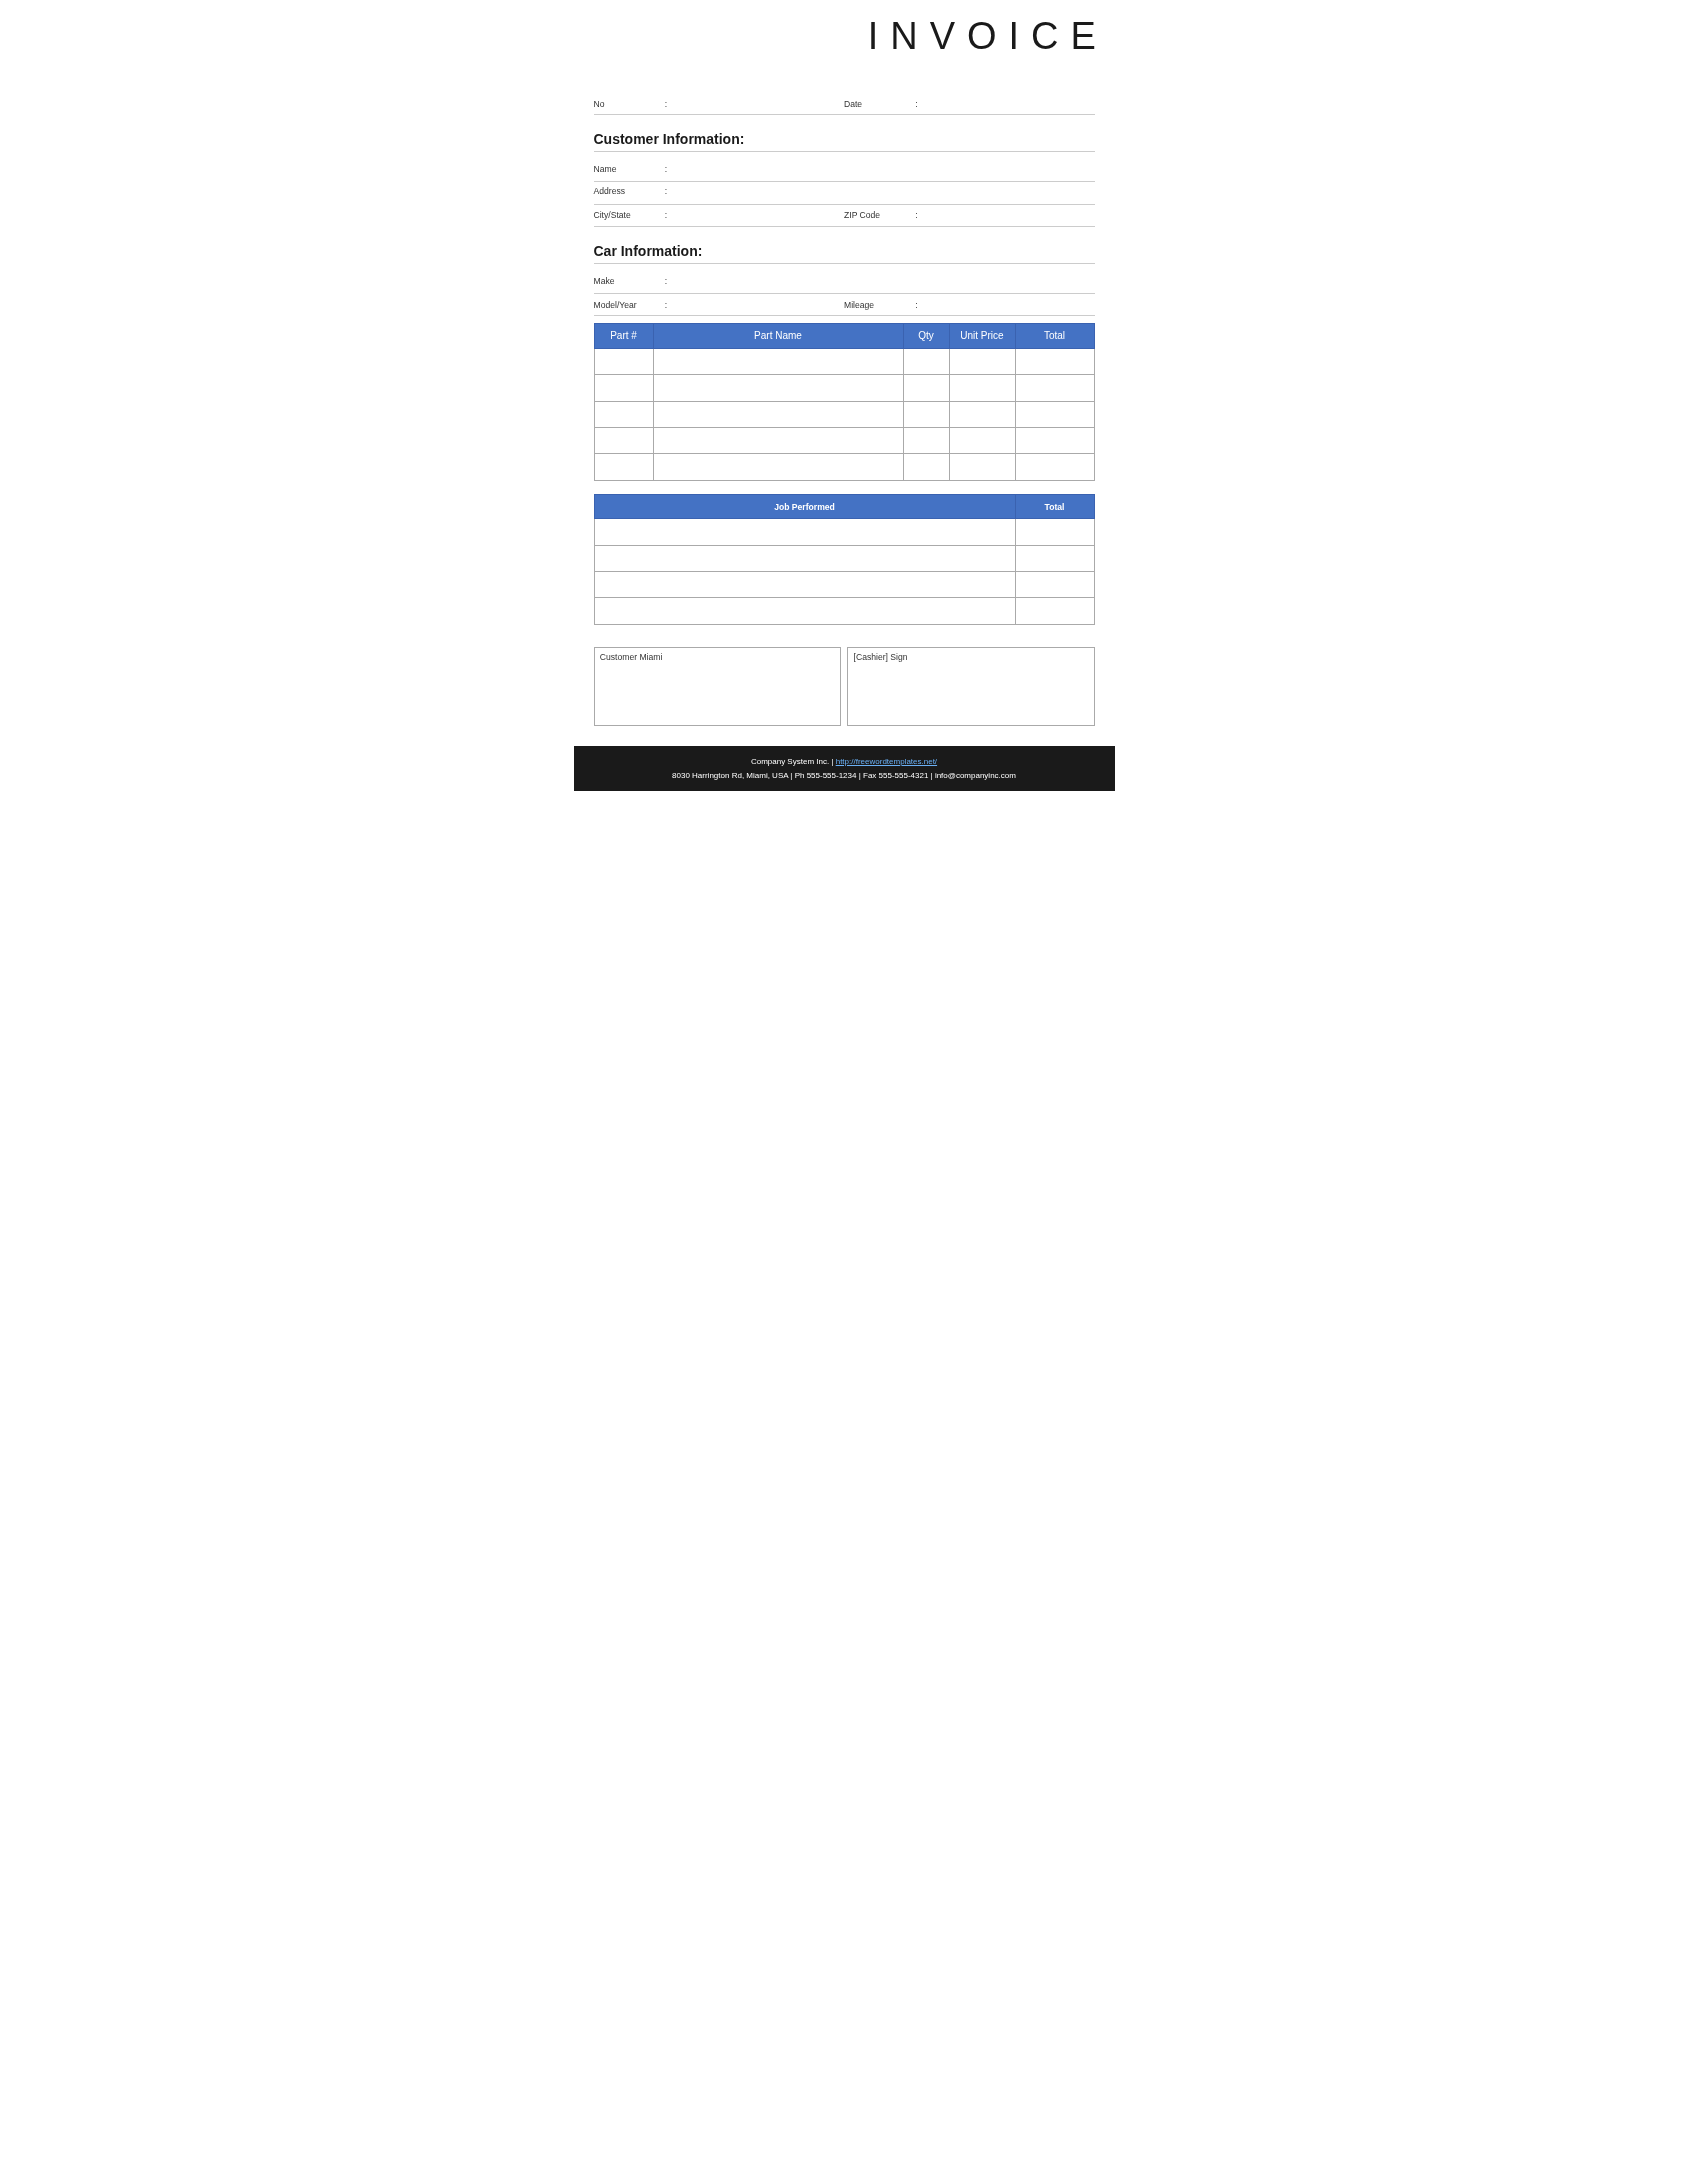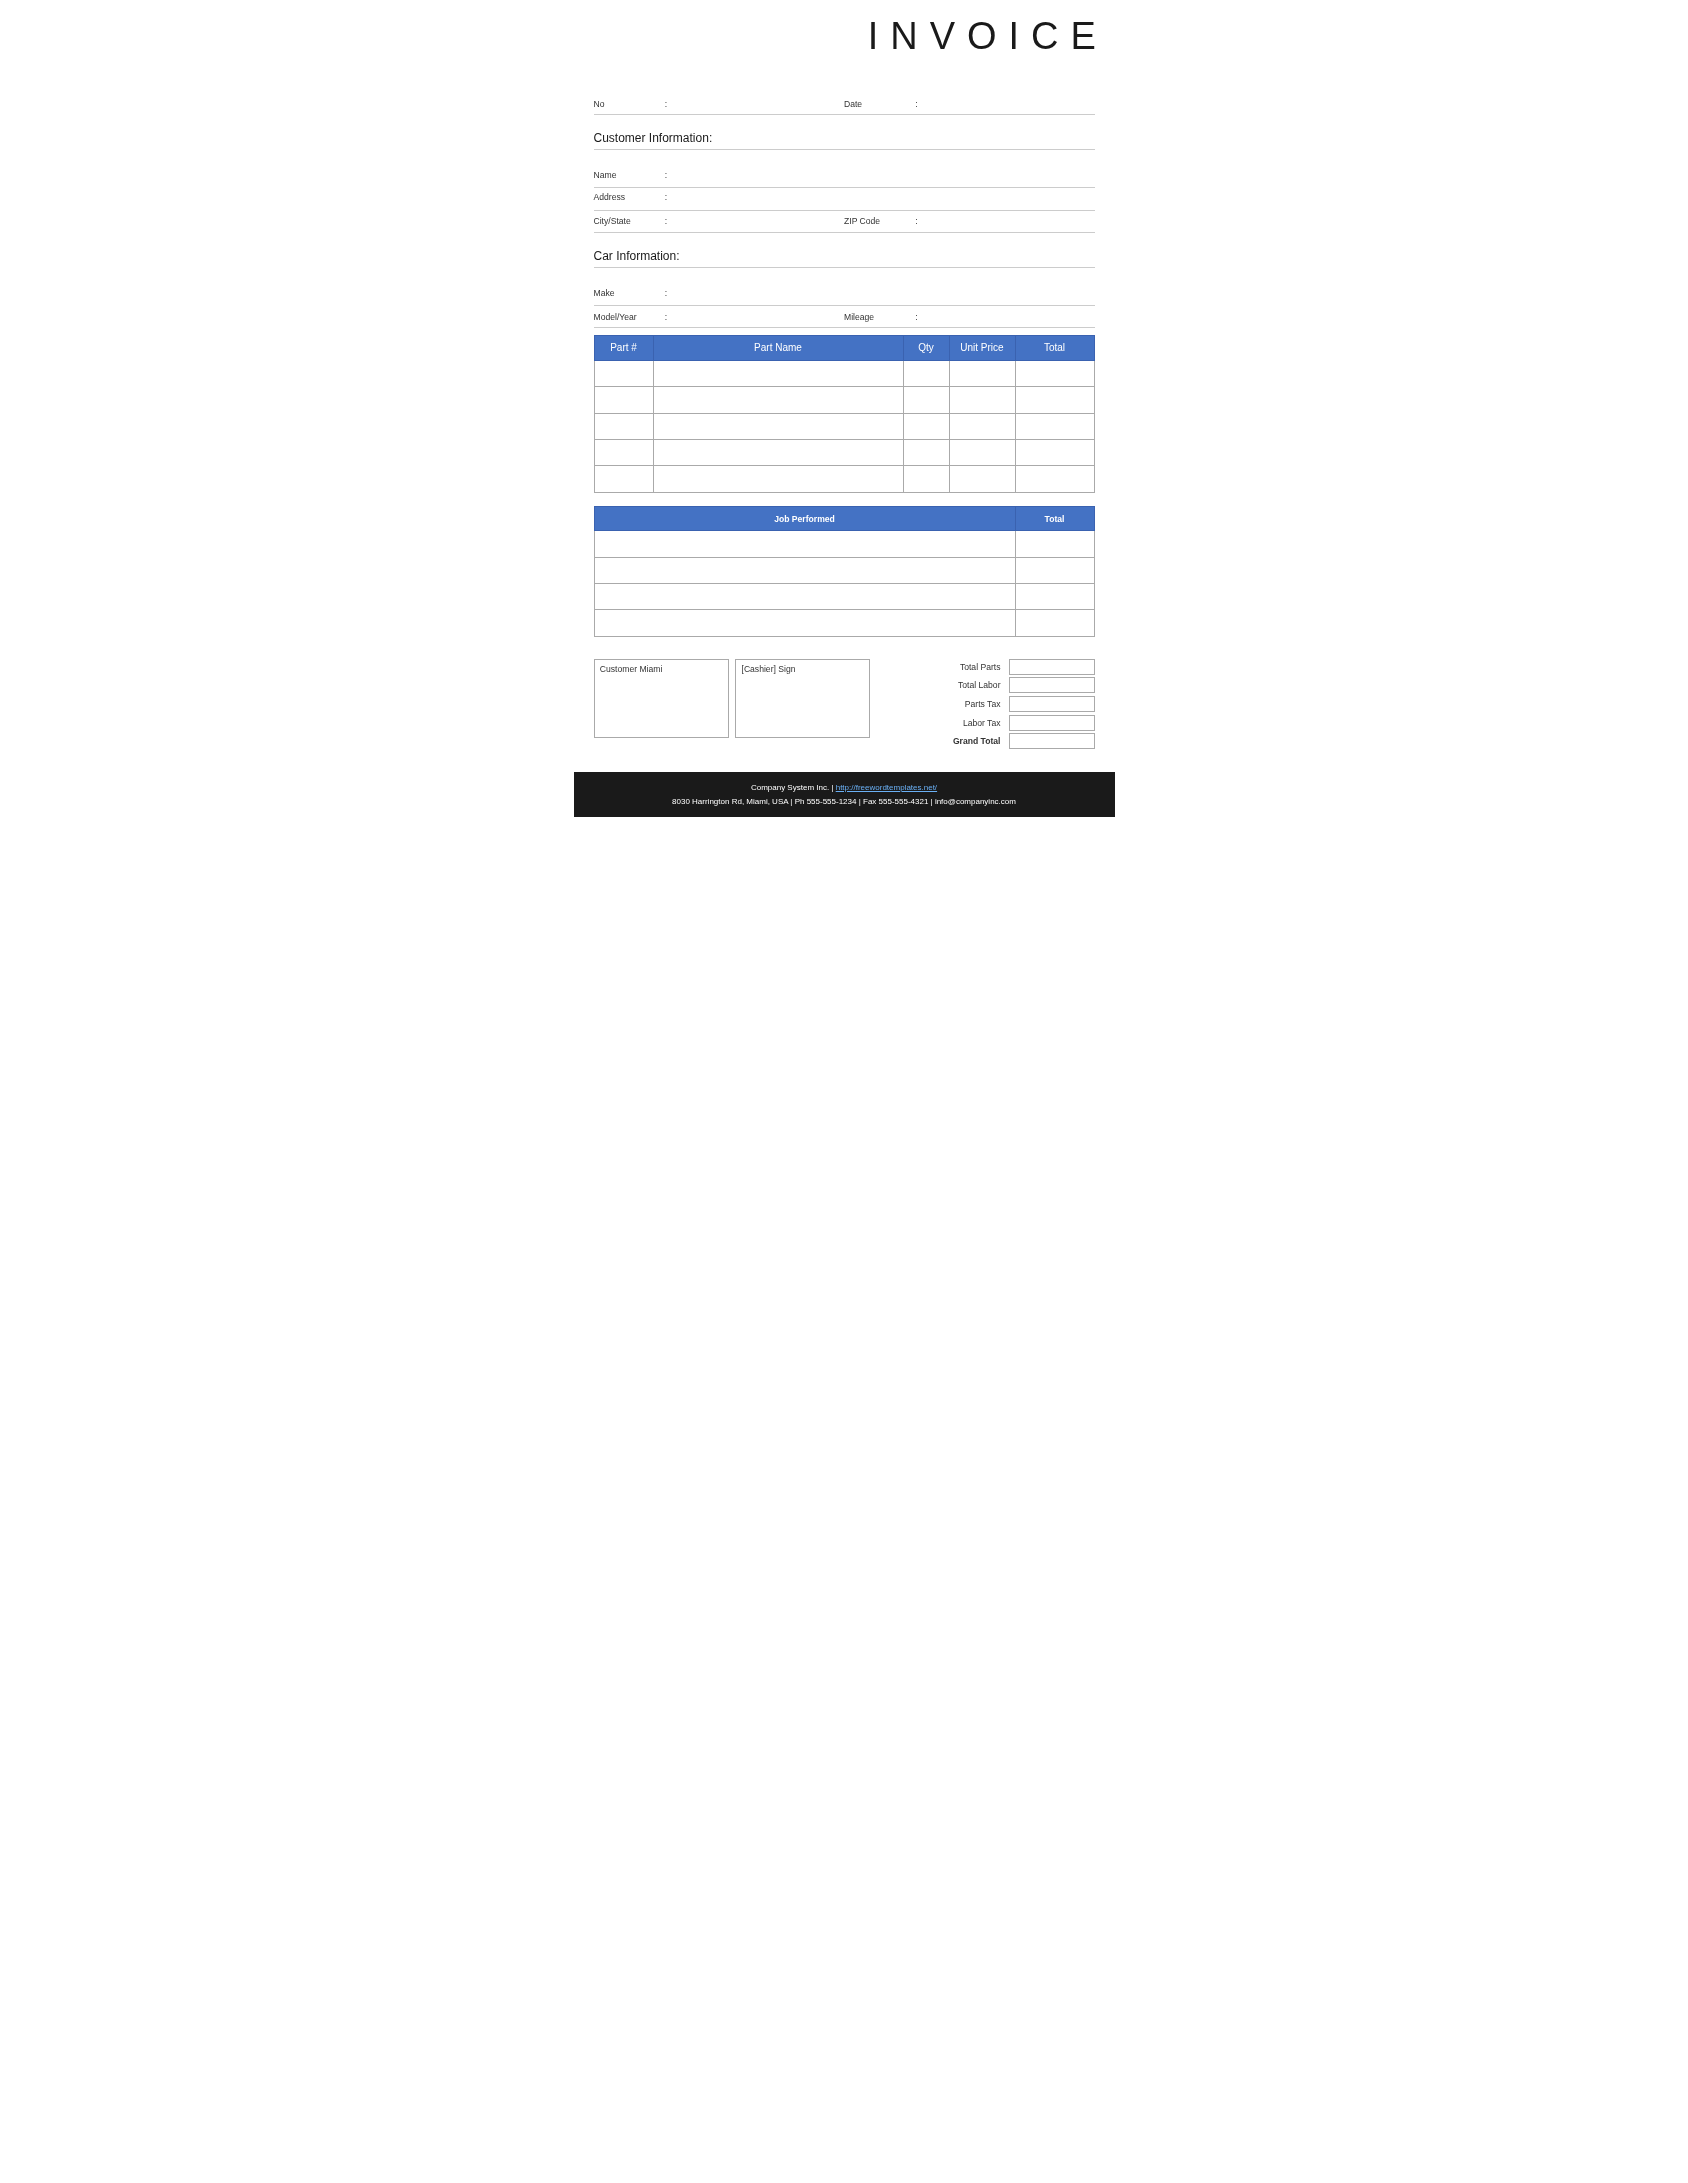--- a/index.html
+++ b/index.html
@@ -100,25 +100,25 @@
     }
 
     .field-value {
       flex: 1;
       height: 13.2px;
     }
 
     
     .section-header {
       margin-top: 12px;
-      margin-bottom: 16px;
+      margin-bottom: 8px;
       padding: 4px 0;
       border-bottom: 0.7px solid #ccc;
-      font-size: 12px;
-      font-weight: normal;
+      font-size: 14px;
+      font-weight: bold;
       color: #1a1a1a;
     }
 
     
     .parts-table {
       width: 100%;
       border-collapse: collapse;
       margin-top: 6.6px;
       margin-bottom: 13.2px;
     }
@@ -421,42 +421,20 @@
   <div class="bottom-section">
     <div class="sign-boxes">
       <div class="sign-box">
         <span>Customer Miami</span>
       </div>
       <div class="sign-box">
         <span>[Cashier] Sign</span>
       </div>
     </div>
 
-    <div class="totals-section">
-      <div class="total-row">
-        <span class="total-label">Total Parts</span>
-        <div class="total-value-box"></div>
-      </div>
-      <div class="total-row">
-        <span class="total-label">Total Labor</span>
-        <div class="total-value-box"></div>
-      </div>
-      <div class="total-row">
-        <span class="total-label">Parts Tax</span>
-        <div class="total-value-box"></div>
-      </div>
-      <div class="total-row">
-        <span class="total-label">Labor Tax</span>
-        <div class="total-value-box"></div>
-      </div>
-      <div class="total-row">
-        <span class="total-label bold">Grand Total</span>
-        <div class="total-value-box"></div>
-      </div>
-    </div>
   </div>
 
 </div>
 
 <div class="footer">
   <div>
     <span>Company System Inc. | </span>
     <a href="#">http://freewordtemplates.net/</a>
   </div>
   <div>8030 Harrington Rd, Miami, USA | Ph 555-555-1234 | Fax 555-555-4321 | info@companyinc.com</div>

